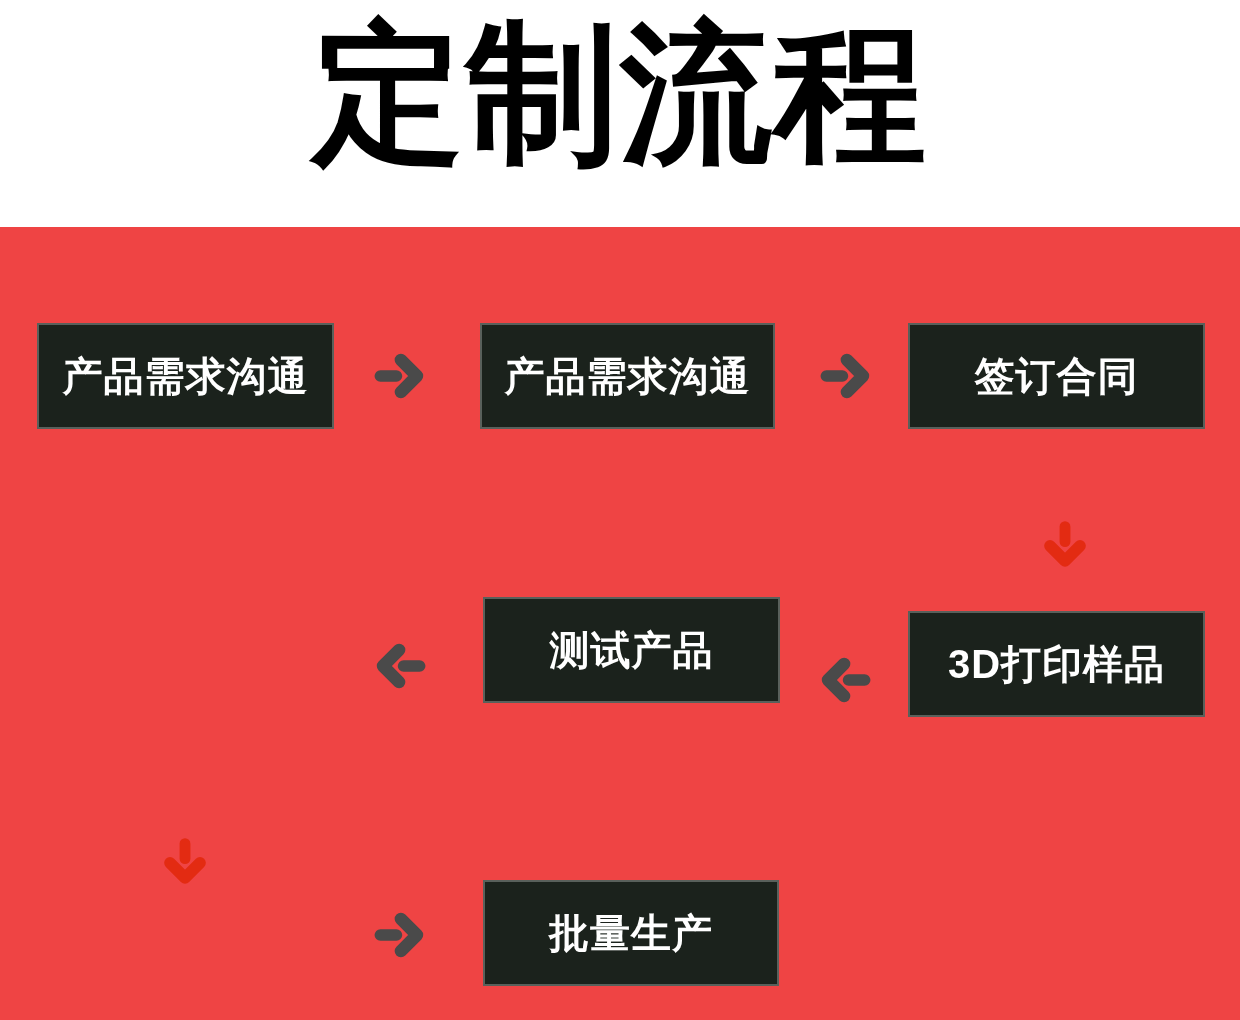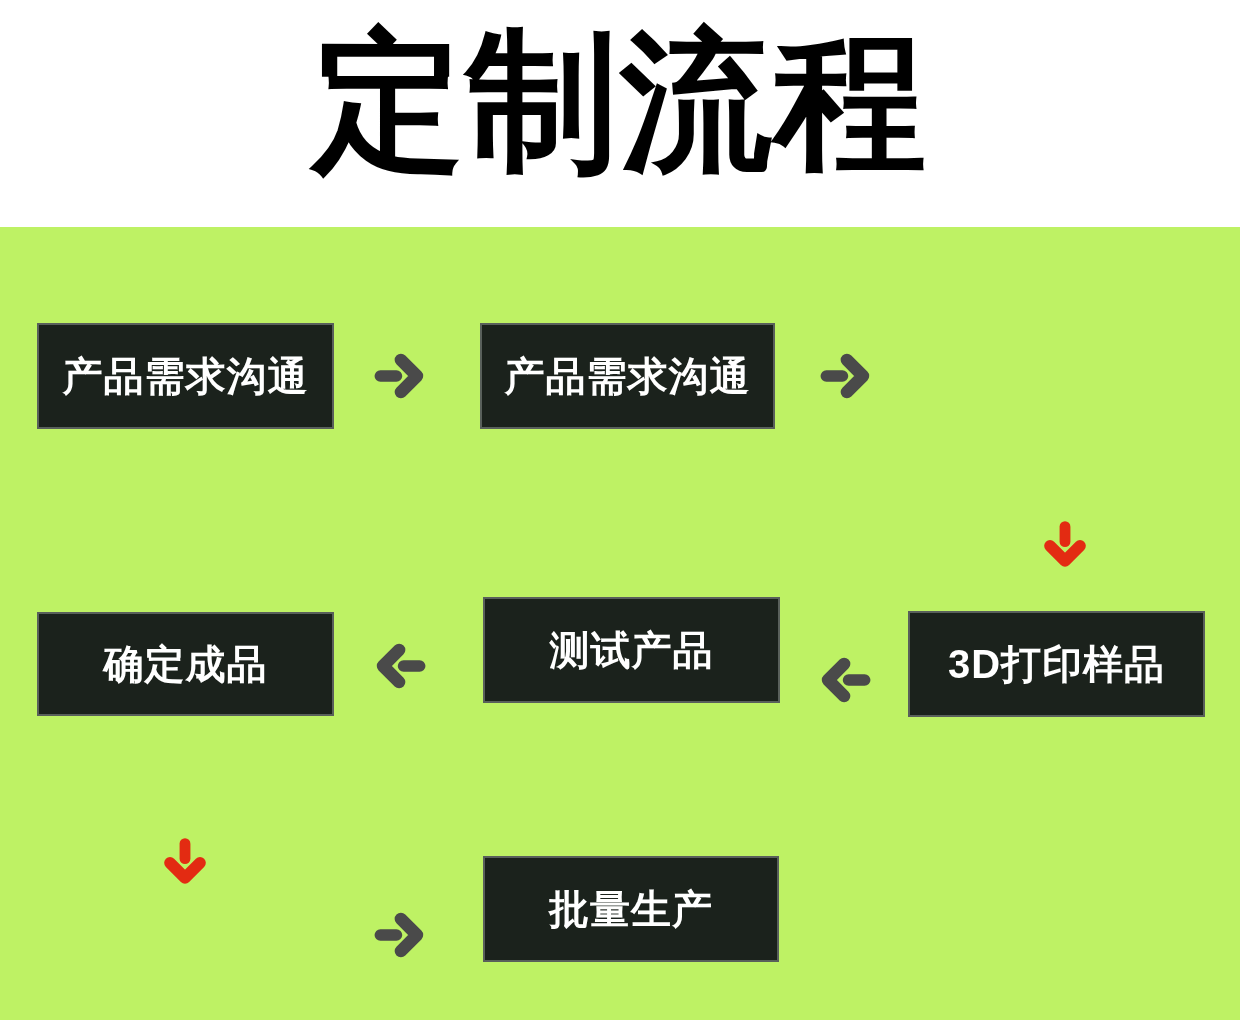--- a/index.html
+++ b/index.html
@@ -5,58 +5,58 @@
   html, body { margin: 0; padding: 0; }
   body {
     width: 1240px; height: 1020px;
     background: #ffffff;
     font-family: "Liberation Sans", "DejaVu Sans", sans-serif;
     overflow: hidden;
   }
   .canvas { position: relative; width: 1240px; height: 1020px; }
 
   .header {
-    position: absolute; left: 0; top: 8px;
+    position: absolute; left: 0; top: 0;
     width: 1240px; height: 227px;
     background: #ffffff;
   }
   .title {
     margin: 0;
     position: absolute; left: 0; right: 0; top: 2px;
     text-align: center;
     font-size: 152px; line-height: 1.2;
     font-weight: 900; color: #000000;
     letter-spacing: 2px;
   }
 
   .flow-area {
     position: absolute; left: 0; top: 227px;
     width: 1240px; height: 793px;
-    background: #bef264;
+    background: #ef4444;
   }
 
   .box {
     position: absolute;
     background: #1b221c;
     border: 2px solid rgba(140, 148, 144, 0.55);
     box-sizing: border-box;
     display: flex; align-items: center; justify-content: center;
     color: #ffffff;
     font-size: 40px; font-weight: 700;
     letter-spacing: 1px;
     white-space: nowrap;
   }
   
   .b1 { left: 37px;  top: 96px;  width: 297px; height: 106px; }
   .b2 { left: 480px; top: 96px;  width: 295px; height: 106px; }
   .b3 { left: 908px; top: 96px;  width: 297px; height: 106px; }
   .b4 { left: 37px;  top: 385px; width: 297px; height: 104px; }
   .b5 { left: 483px; top: 370px; width: 297px; height: 106px; }
   .b6 { left: 908px; top: 384px; width: 297px; height: 106px; text-align: center; }
-  .b7 { left: 483px; top: 629px; width: 296px; height: 106px; }
+  .b7 { left: 483px; top: 653px; width: 296px; height: 106px; }
 
   .arrow {
     position: absolute;
     width: 56px; height: 50px;
     display: flex; align-items: center; justify-content: center;
   }
   .arrow svg { width: 100%; height: 100%; display: block; }
   .arrow.gray { color: #4a4a4a; }
   .arrow.red  { color: #e32b12; }
   .arrow.left  svg { transform: scaleX(-1); }
@@ -97,31 +97,31 @@
       <span>产品需求沟通</span>
     </div>
 
     <div class="arrow gray right a2">
       <svg viewBox="0 0 60 56" fill="none" stroke="currentColor">
         <line x1="8" y1="28" x2="26" y2="28" stroke-width="13" stroke-linecap="round"></line>
         <path d="M31 10 L49 28 L31 46" stroke-width="14" stroke-linecap="round" stroke-linejoin="round"></path>
       </svg>
     </div>
 
+    <div class="box b3">
+      <span>签订合同</span>
+    </div>
 
     <div class="arrow red down r1">
       <svg viewBox="0 0 60 56" fill="none" stroke="currentColor">
         <line x1="8" y1="28" x2="26" y2="28" stroke-width="13" stroke-linecap="round"></line>
         <path d="M31 10 L49 28 L31 46" stroke-width="14" stroke-linecap="round" stroke-linejoin="round"></path>
       </svg>
     </div>
 
-    <div class="box b4">
-      <span>确定成品</span>
-    </div>
 
     <div class="arrow gray left a3">
       <svg viewBox="0 0 60 56" fill="none" stroke="currentColor">
         <line x1="8" y1="28" x2="26" y2="28" stroke-width="13" stroke-linecap="round"></line>
         <path d="M31 10 L49 28 L31 46" stroke-width="14" stroke-linecap="round" stroke-linejoin="round"></path>
       </svg>
     </div>
 
     <div class="box b5">
       <span>测试产品</span>

